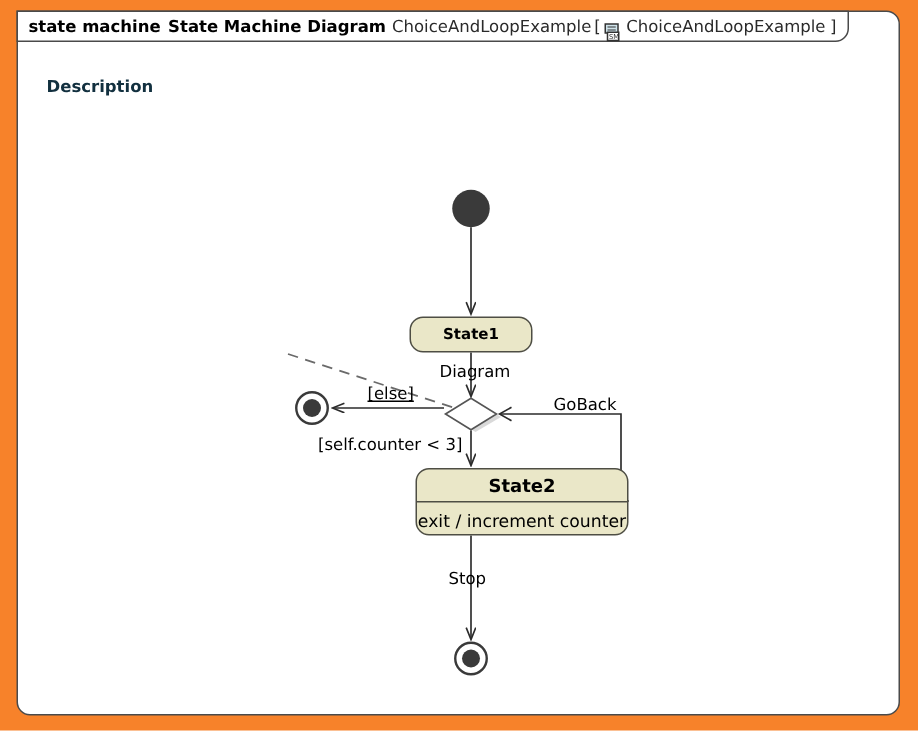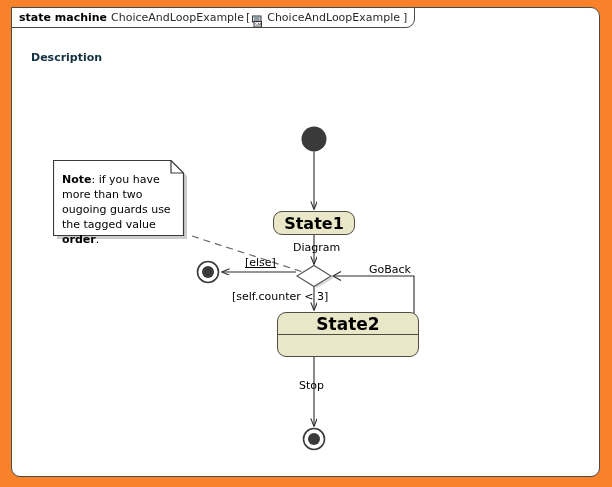--- a/index.html
+++ b/index.html
@@ -69,50 +69,51 @@
   .state{
     position:absolute;
     background:#eae7c8;
     border:1px solid #4e4e44;
     border-radius:9px;
     box-sizing:border-box;
     z-index:2;
   }
   .state1{left:273px;top:211px;width:82px;height:24px;
           display:flex;align-items:center;justify-content:center;}
-  .state1 .lbl{font-size:16px;font-weight:bold;color:#000;}
+  .state1 .lbl{font-size:10px;font-weight:bold;color:#000;}
 
   .state2{left:277px;top:312px;width:142px;height:45px;}
   .state2 .hdr{
     height:21px;display:flex;align-items:center;justify-content:center;
     border-bottom:1px solid #4e4e44;
   }
-  .state2 .hdr .lbl{font-size:17px;font-weight:bold;color:#000;}
+  .state2 .hdr .lbl{font-size:12px;font-weight:bold;color:#000;}
   .state2 .body{
     height:23px;display:flex;align-items:center;justify-content:center;
   }
   .state2 .body .lbl{font-size:11.5px;color:#000;}
 
   
   .elabel{position:absolute;font-size:11px;color:#000;z-index:3;white-space:nowrap;}
   .lbl-nextstep{left:293px;top:241px;}
   .lbl-else{left:245px;top:256px;text-decoration:underline;}
   .lbl-goback{left:369px;top:263px;}
-  .lbl-counter{left:232px;top:290px;}
+  .lbl-counter{left:212px;top:290px;}
   .lbl-stop{left:299px;top:379px;}
 </style>
 </head>
 <body>
 
 <div id="root">
 
   <div class="panel"></div>
 
   <div class="frame-tab">
     <span class="tab-kind">state machine</span>
+    <span class="tab-kind" style="margin-left:5px;">State Machine Diagram</span>
     <span class="tab-name">ChoiceAndLoopExample</span>
     <span class="tab-bracket" style="margin-left:2px;">[</span>
     <span class="tab-icon">
       <svg width="13" height="13" viewBox="0 0 13 13">
         <rect x="1.5" y="1" width="8.5" height="6" fill="#cfe3ea" stroke="#333" stroke-width="1"></rect>
         <line x1="3" y1="3" x2="8.5" y2="3" stroke="#333" stroke-width="0.8"></line>
         <line x1="3" y1="5" x2="8.5" y2="5" stroke="#333" stroke-width="0.8"></line>
         <rect x="3" y="6.5" width="7.5" height="5.5" fill="#ffffff" stroke="#333" stroke-width="1"></rect>
         <text x="4" y="11" font-size="4.5" fill="#333" font-family="DejaVu Sans, sans-serif">SM</text>
       </svg>
@@ -155,38 +156,31 @@
     <path d="M419,334 L419,334 L414,334 L414,276 L334,276" fill="none" stroke="#2b2b2b" stroke-width="1.1"></path>
     <path d="M341,271.5 L333,276 L341,280.5" fill="none" stroke="#2b2b2b" stroke-width="1.1"></path>
     <line x1="419" y1="334" x2="414" y2="334" stroke="#2b2b2b" stroke-width="1.1"></line>
 
     <line x1="314" y1="357" x2="314" y2="426" stroke="#2b2b2b" stroke-width="1.1" marker-end="url(#arr)"></line>
 
     <circle cx="314" cy="439" r="10.5" fill="#ffffff" stroke="#3a3a3a" stroke-width="1.6"></circle>
     <circle cx="314" cy="439" r="6" fill="#3a3a3a"></circle>
   </svg>
 
-  <div class="note">
-    <svg width="138" height="80" style="position:absolute;left:0;top:0;">
-      <path d="M4,4 L122,4 L134,16 L134,79 L4,79 Z" fill="#9a9a9a" opacity="0.5"></path>
-      <path d="M0.5,0.5 L118,0.5 L130.5,13 L130.5,75.5 L0.5,75.5 Z" fill="#ffffff" stroke="#3a3a3a" stroke-width="1.2"></path>
-      <path d="M118,0.5 L118,13 L130.5,13" fill="none" stroke="#3a3a3a" stroke-width="1.2"></path>
-    </svg>
-    <div class="note-text">
-      <b>Note</b><span>: if you have more than two ougoing guards use the tagged value </span><b>order</b><span>.</span>
-    </div>
-  </div>
 
   <div class="state state1">
     <span class="lbl">State1</span>
   </div>
 
   <div class="state state2">
     <div class="hdr">
       <span class="lbl">State2</span>
+    </div>
+    <div class="body">
+      <span class="lbl">exit / increment counter</span>
     </div>
   </div>
 
   <div class="elabel lbl-nextstep">Diagram</div>
   <div class="elabel lbl-else">[else]</div>
   <div class="elabel lbl-counter">[self.counter &lt; 3]</div>
   <div class="elabel lbl-goback">GoBack</div>
   <div class="elabel lbl-stop">Stop</div>
 
 </div>

